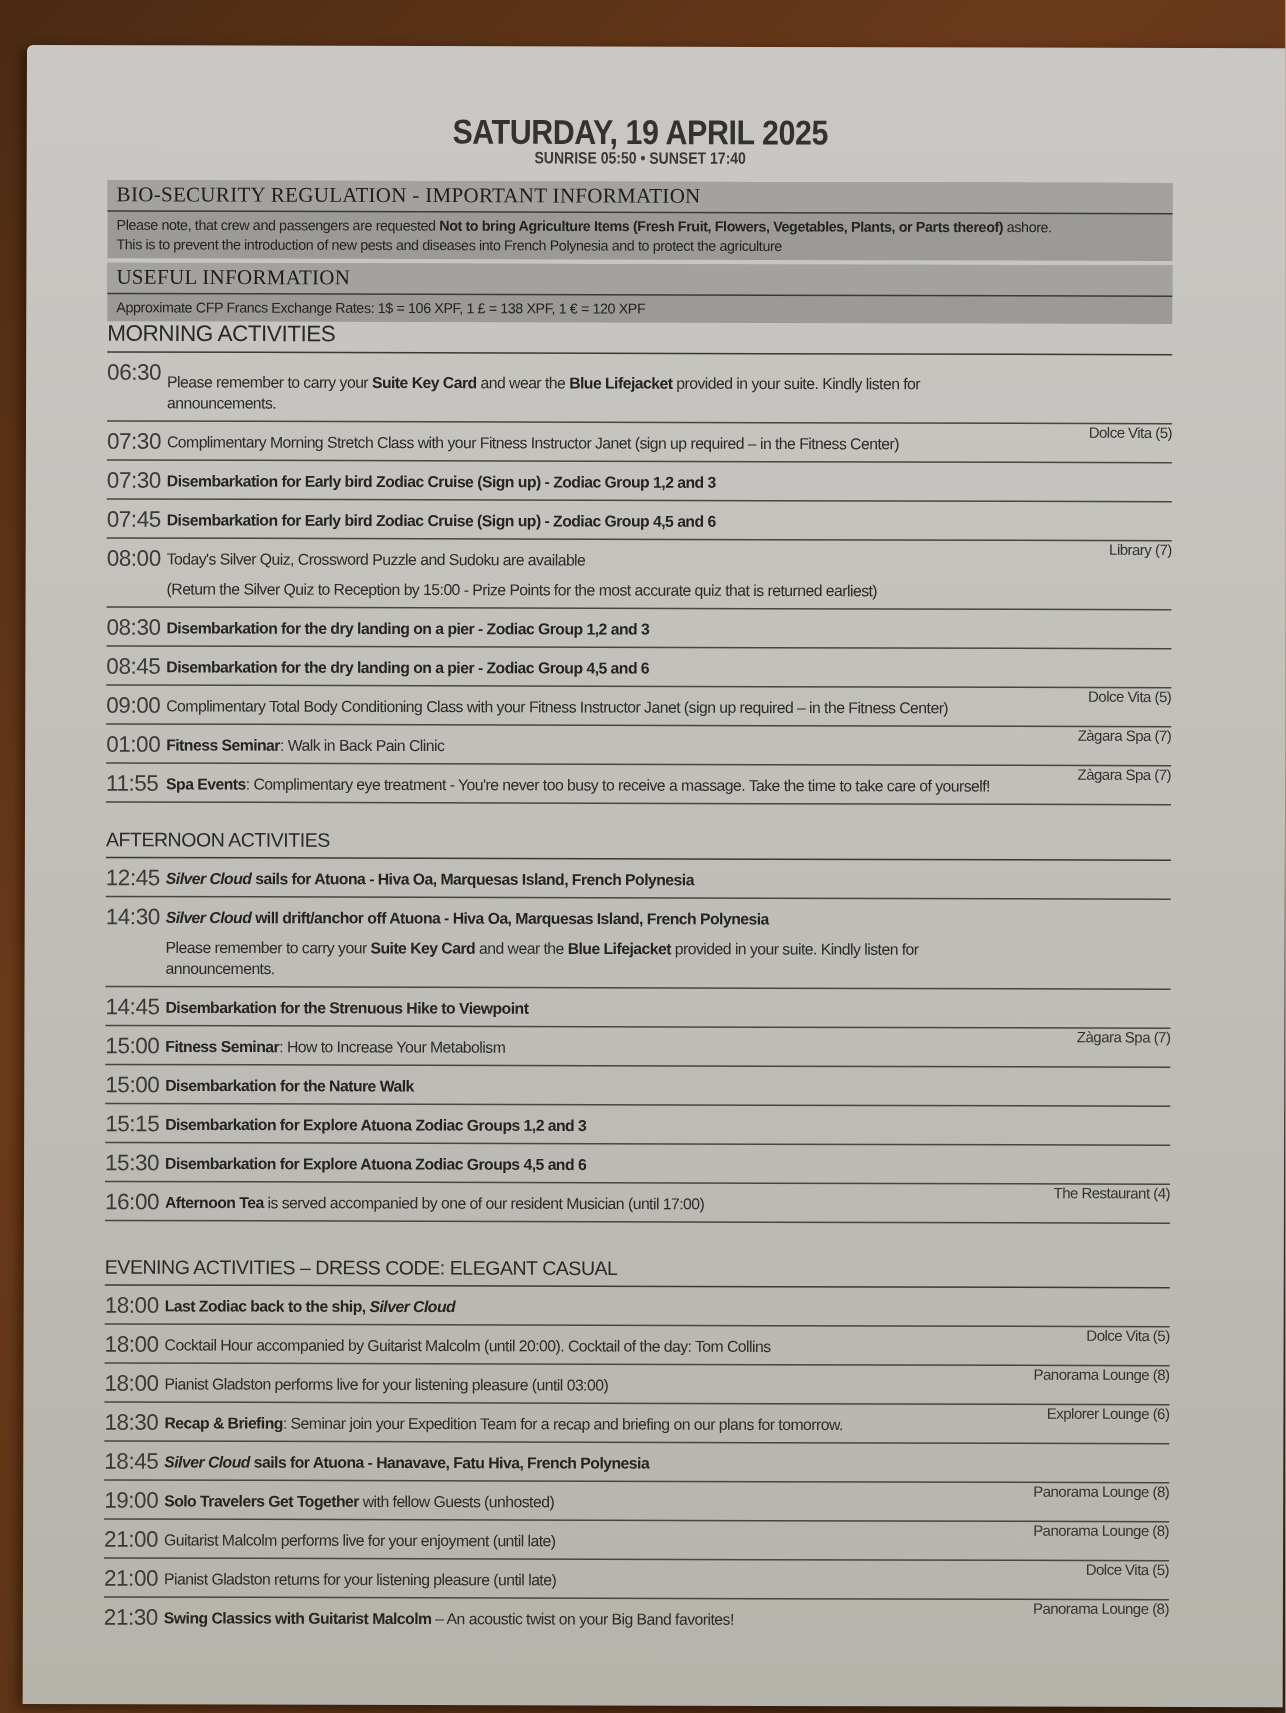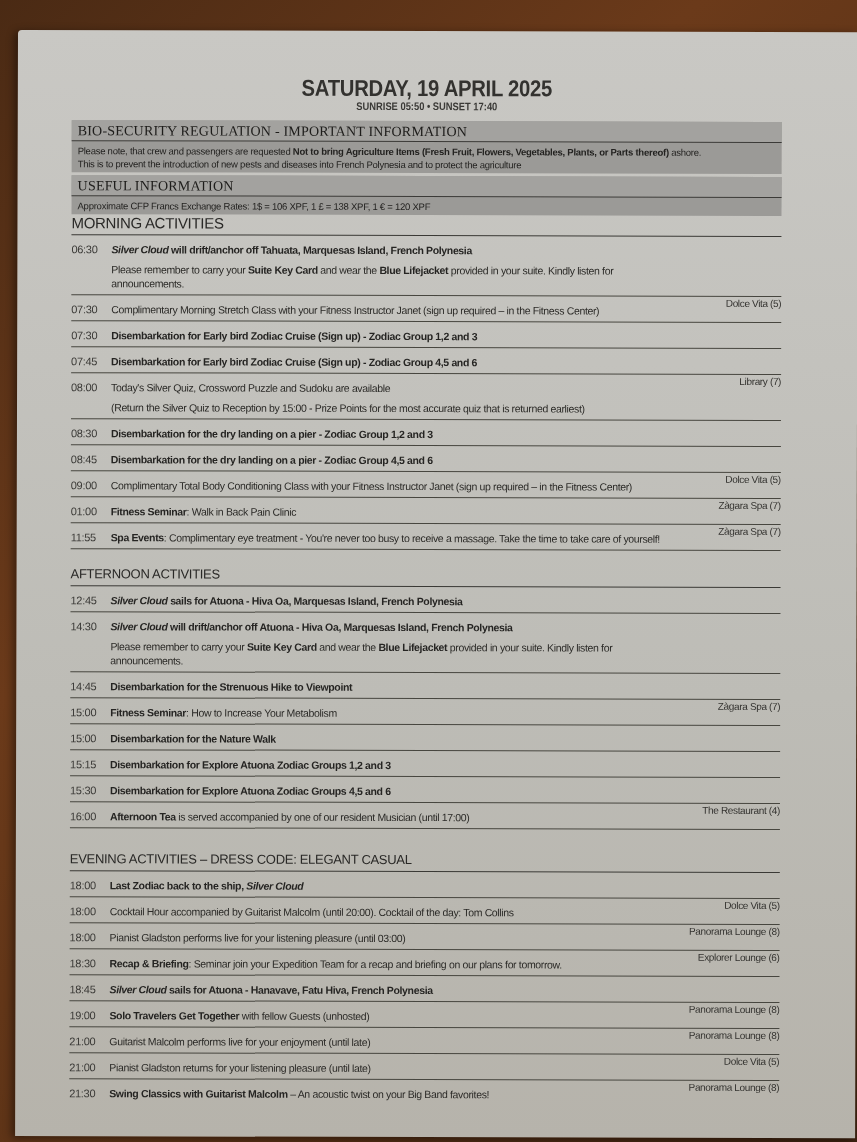--- a/index.html
+++ b/index.html
@@ -48,21 +48,21 @@
     .section-head.small { font-size: 13px; }
     .section-head.s1 { margin-top: 0px; }
     .section-head.s2 { margin-top: 16px; }
     .section-head.s3 { margin-top: 22px; }
 
     .row {
       position: relative; display: flex; align-items: flex-start;
       border-bottom: 1px solid #47463f; padding: 7px 0 4px; min-height: 14px;
     }
     .row.last { border-bottom: none; }
-    .time { width: 40px; flex: 0 0 40px; font-size: 11px; color: #3a3936; letter-spacing: -0.3px; line-height: 14px; }
+    .time { width: 40px; flex: 0 0 40px; font-size: 15px; color: #3a3936; letter-spacing: -0.3px; line-height: 14px; }
     .desc { flex: 1 1 auto; font-size: 10.5px; color: #2b2a27; letter-spacing: -0.35px; line-height: 14px; padding-right: 100px; }
     .desc .line2 { display: block; margin-top: 6px; }
     .desc b { font-weight: bold; color: #252422; }
     .desc i { font-style: italic; }
     .venue {
       position: absolute; right: 0; top: 1px; font-size: 10px; color: #33322f;
       letter-spacing: -0.35px; white-space: nowrap;
     }
   </style>
 </head>
@@ -85,21 +85,21 @@
     <div class="info-box">
       <div class="info-head">USEFUL INFORMATION</div>
       <div class="info-body">Approximate CFP Francs Exchange Rates: 1$ = 106 XPF, 1 £ = 138 XPF, 1 € = 120 XPF</div>
     </div>
 
     <div id="sections">
         <div class="section">
           <div class="section-head s1">MORNING ACTIVITIES</div>
           <div class="row">
             <div class="time">06:30</div>
-            <div class="desc"><span class="line1"><b><i>Silver Cloud</i></b><b> will drift/anchor off Tahuata, Marquesas Island, French Polynesia</b></span><span class="line2"><span>Please remember to carry your </span><b>Suite Key Card</b><span> and wear the </span><b>Blue Lifejacket</b><span> provided in your suite. Kindly listen for announcements.</span></span></div>
+            <div class="desc"><span class="line2"><span>Please remember to carry your </span><b>Suite Key Card</b><span> and wear the </span><b>Blue Lifejacket</b><span> provided in your suite. Kindly listen for announcements.</span></span></div>
           </div>
           <div class="row">
             <div class="time">07:30</div>
             <div class="desc"><span class="line1"><span>Complimentary Morning Stretch Class with your Fitness Instructor Janet (sign up required – in the Fitness Center)</span></span></div>
             <div class="venue">Dolce Vita (5)</div>
           </div>
           <div class="row">
             <div class="time">07:30</div>
             <div class="desc"><span class="line1"><b>Disembarkation for Early bird Zodiac Cruise (Sign up) - Zodiac Group 1,2 and 3</b></span></div>
           </div>

